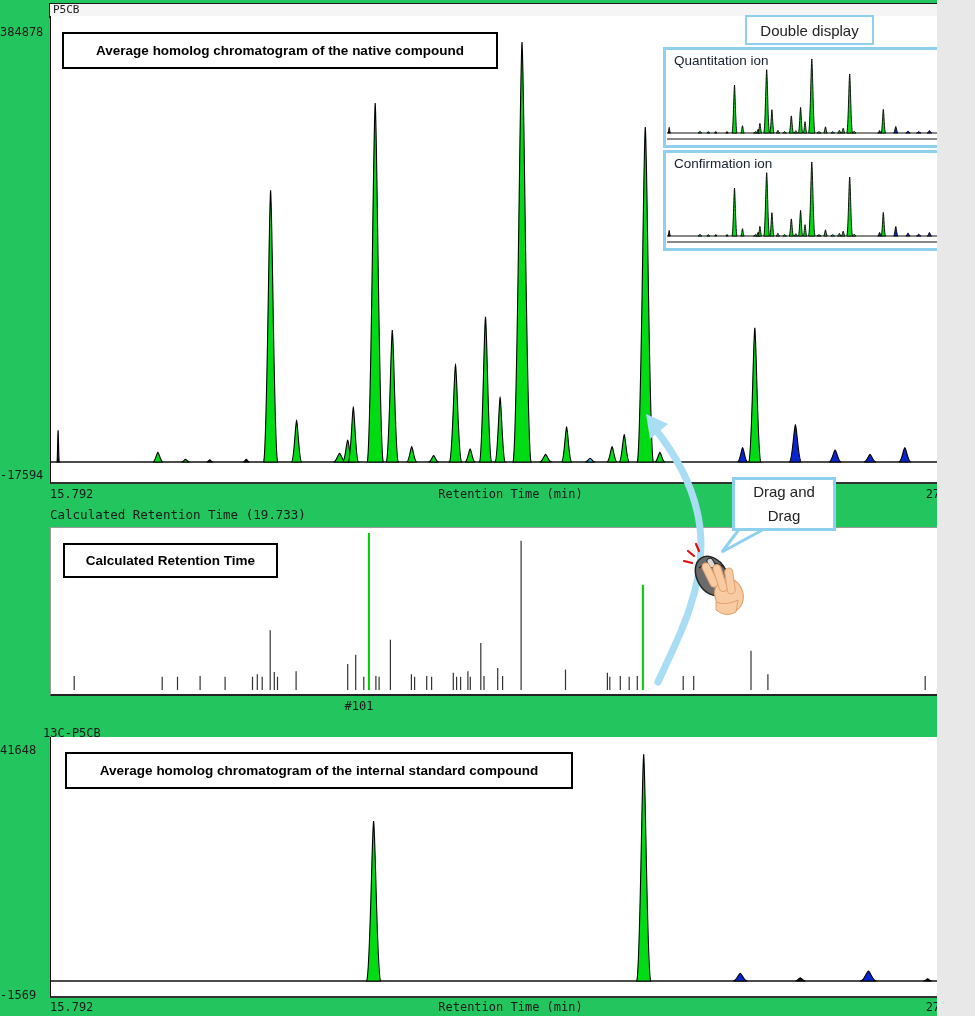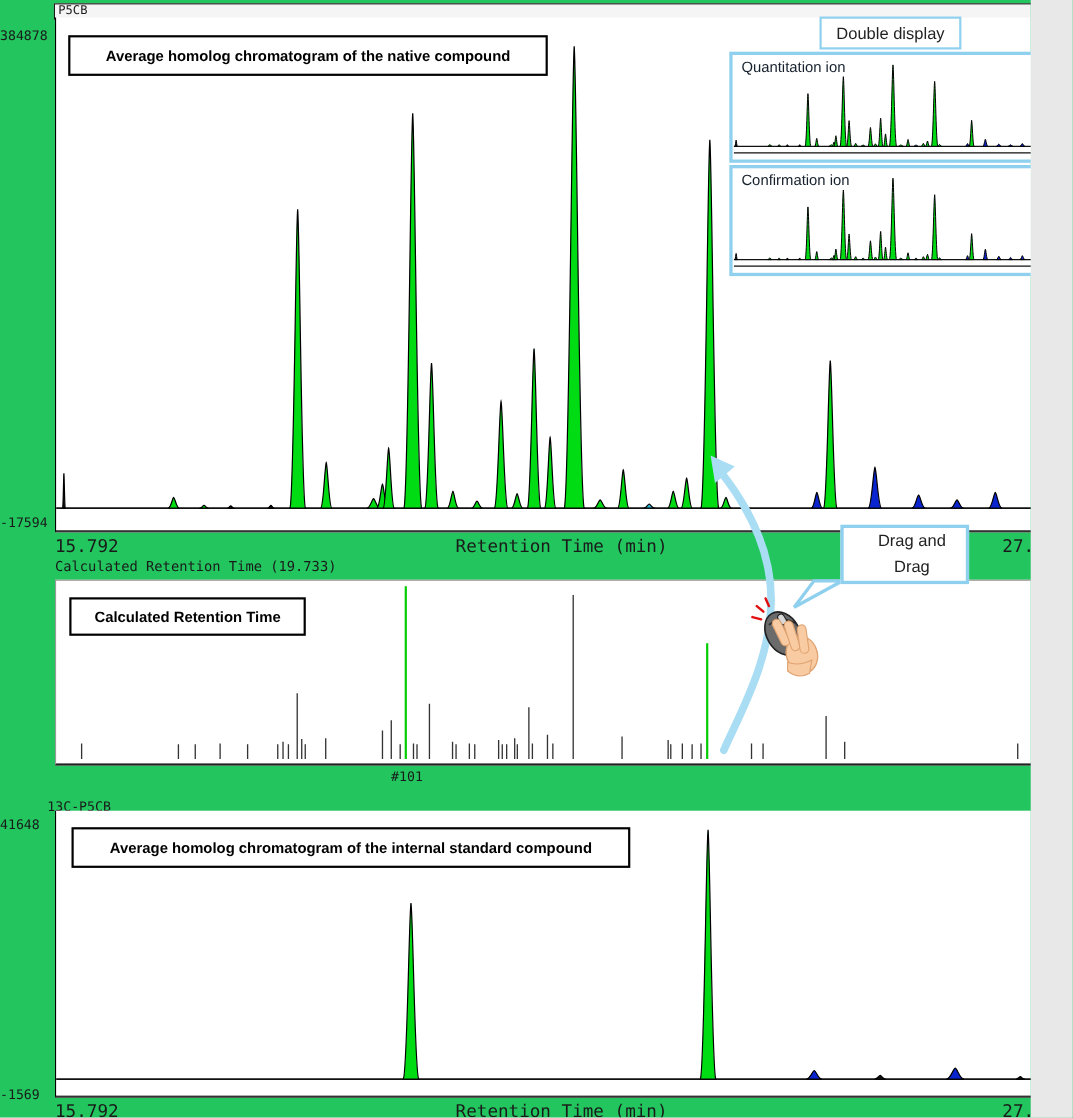--- a/index.html
+++ b/index.html
@@ -6,32 +6,32 @@
   .page{position:relative;width:937px;height:1016px;background:#22c55e;overflow:hidden;
         font-family:"Liberation Sans",sans-serif;}
   .mono{font-family:"DejaVu Sans Mono","Liberation Mono",monospace;color:#1a1a1a;}
   .strip{position:absolute;left:49px;top:3px;width:921px;height:13px;background:#f5f5f5;
          border:1px solid #1a1a1a;font-size:11px;line-height:12px;padding-left:3px;}
   .ylab{position:absolute;left:0;width:46px;text-align:left;font-size:12px;}
   .plot{position:absolute;background:#fff;}
   .top-plot{left:50px;top:16px;width:924px;height:466px;border-left:1px solid #000;border-bottom:2px solid #333;}
   .mid-plot{left:50px;top:527px;width:921px;height:166px;border:1px solid #9a9a9a;border-bottom:2px solid #222;}
   .bot-plot{left:50px;top:737px;width:924px;height:259px;border-left:1px solid #000;border-bottom:2px solid #333;}
-  .xrow{position:absolute;left:50px;width:921px;font-size:16px;}
+  .xrow{position:absolute;left:50px;width:921px;font-size:12px;}
   .xstart{position:absolute;left:0;top:0;}
   .xmid{position:absolute;left:0;width:100%;text-align:center;top:0;}
   .xend{position:absolute;right:2px;top:0;}
   .annot-box{position:absolute;background:#fff;border:2px solid #000;display:flex;
              align-items:center;justify-content:center;font-weight:bold;font-size:13.5px;color:#000;}
   .callout{position:absolute;background:#fff;border:3px solid #8fd0ee;color:#222;
            display:flex;align-items:center;justify-content:center;text-align:center;font-size:15px;}
   .inset{position:absolute;left:663px;width:290px;height:95px;background:#fff;border:3px solid #8fd0ee;padding-left:25px;}
   .inset-label{position:absolute;left:8px;top:3px;font-size:13.5px;color:#16202c;}
   .header-text{position:absolute;font-size:12.5px;}
-  .marker-label{position:absolute;left:330px;top:699px;width:80px;text-align:center;font-size:12px;}
+  .marker-label{position:absolute;left:319px;top:699px;width:80px;text-align:center;font-size:12px;}
   svg{display:block;}
   .overlay{position:absolute;left:0;top:0;pointer-events:none;}
 </style>
 </head>
 <body>
 
 <div class="page">
 
   <div class="strip mono">
     <span>P5CB</span>
@@ -270,20 +270,20 @@
       <path d="M699 568 q 12 -9 25 -1" stroke="#2a2a2a" stroke-width="1.5" fill="none"></path>
       <rect x="708" y="558" width="6" height="10" rx="3" transform="rotate(-30 711 563)" fill="#d8d8d8" stroke="#222" stroke-width="1"></rect>
       <ellipse cx="729" cy="595" rx="14" ry="17" transform="rotate(-18 729 595)" fill="#f8cba2" stroke="#dfa270" stroke-width="1.2"></ellipse>
       <rect x="706" y="562" width="8" height="26" rx="4" transform="rotate(-26 710 575)" fill="#f8cba2" stroke="#dfa270" stroke-width="1"></rect>
       <rect x="716" y="564" width="8" height="28" rx="4" transform="rotate(-18 720 578)" fill="#f8cba2" stroke="#dfa270" stroke-width="1"></rect>
       <rect x="726" y="568" width="8" height="26" rx="4" transform="rotate(-8 730 581)" fill="#f8cba2" stroke="#dfa270" stroke-width="1"></rect>
       <path d="M716 610 q 10 8 20 2 l 2 -12 q -12 6 -22 2 z" fill="#f8cba2" stroke="#dfa270" stroke-width="1"></path>
     </g>
   </svg>
 
-  <div class="callout" style="left:764px;top:477px;width:98px;height:48px;line-height:24px;padding-left:13px;">
+  <div class="callout" style="left:732px;top:477px;width:98px;height:48px;line-height:24px;">
     <span>
       <span>Drag and</span><br>
       <span>Drag</span>
     </span>
   </div>
 
 </div>
 
 </body></html>

